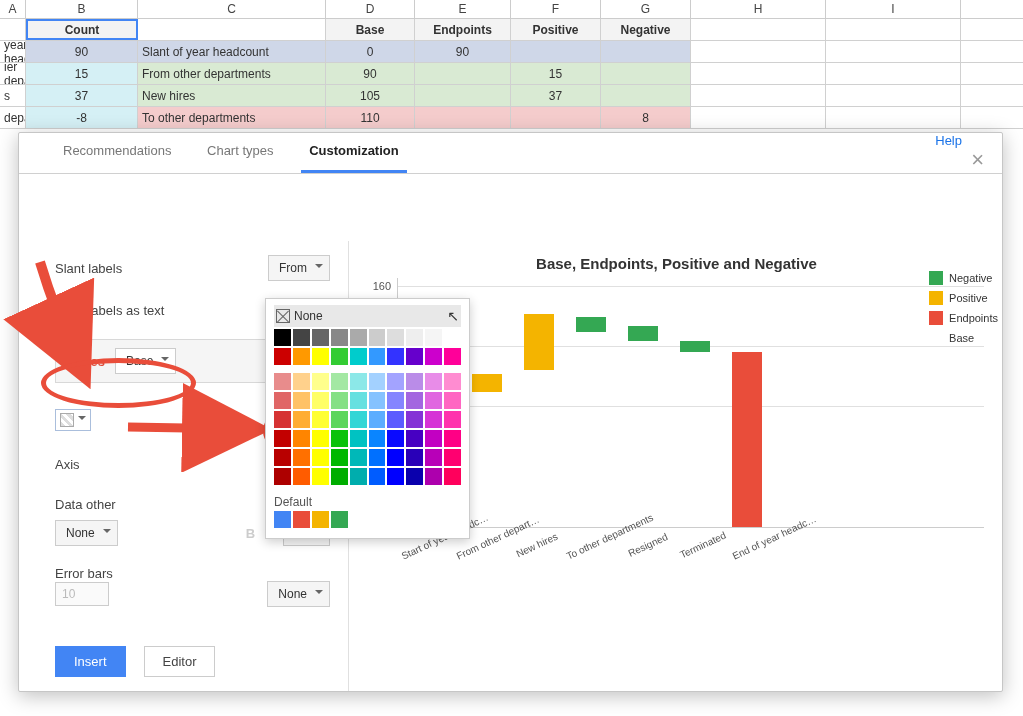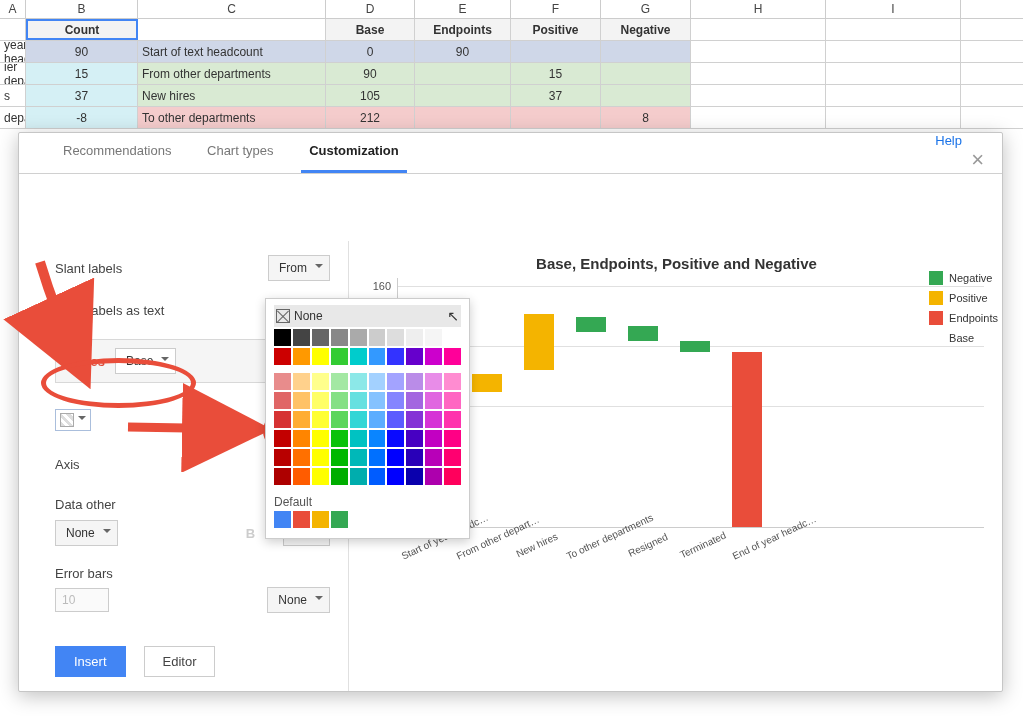--- a/index.html
+++ b/index.html
@@ -103,21 +103,21 @@
     <div class="cell wE hdr">Endpoints</div>
     <div class="cell wF hdr">Positive</div>
     <div class="cell wG hdr">Negative</div>
     <div class="cell wH"></div>
       <div class="cell wI"></div>
   </div>
   <div id="datarows">
       <div class="row">
      <div class="cell wA left" style="overflow:hidden">year headcount</div>
      <div class="cell wB blue">90</div>
-     <div class="cell wC left blue">Start of text headcount</div>
+     <div class="cell wC left blue">Slant of year headcount</div>
      <div class="cell wD blue">0</div>
      <div class="cell wE blue">90</div>
      <div class="cell wF blue"></div>
      <div class="cell wG blue"></div>
      <div class="cell wH"></div>
         <div class="cell wI"></div>
    </div>
       <div class="row">
      <div class="cell wA left" style="overflow:hidden">ier departments</div>
      <div class="cell wB lblue">15</div>
@@ -137,21 +137,21 @@
      <div class="cell wE green"></div>
      <div class="cell wF green">37</div>
      <div class="cell wG green"></div>
      <div class="cell wH"></div>
         <div class="cell wI"></div>
    </div>
       <div class="row">
      <div class="cell wA left" style="overflow:hidden">departments</div>
      <div class="cell wB lblue">-8</div>
      <div class="cell wC left pink">To other departments</div>
-     <div class="cell wD pink">212</div>
+     <div class="cell wD pink">110</div>
      <div class="cell wE pink"></div>
      <div class="cell wF pink"></div>
      <div class="cell wG pink">8</div>
      <div class="cell wH"></div>
         <div class="cell wI"></div>
    </div>
     </div>
 </div>
 
 <div class="modal">
@@ -188,21 +188,21 @@
         <span class="drop">Left a</span>
       </div>
       <div class="lbl" style="margin-bottom:8px">Data other</div>
       <div class="field">
         <span class="drop">None</span>
         <span style="flex:1"></span>
         <b style="margin-right:12px;color:#ccc">B</b>
         <i style="margin-right:12px;color:#ccc">I</i>
         <span class="drop" style="color:#ccc">12</span>
       </div>
-      <div class="lbl" style="margin-bottom:6px">Error bars</div>
+      <div class="lbl" style="">Error bars</div>
       <div class="field">
         <input class="inputbox" value="10" style="">
         <span style="flex:1"></span>
         <span class="drop">None</span>
       </div>
       <div class="footer">
         <span class="btn primary">Insert</span>
         <span class="btn sec">Editor</span>
       </div>
     </div>

